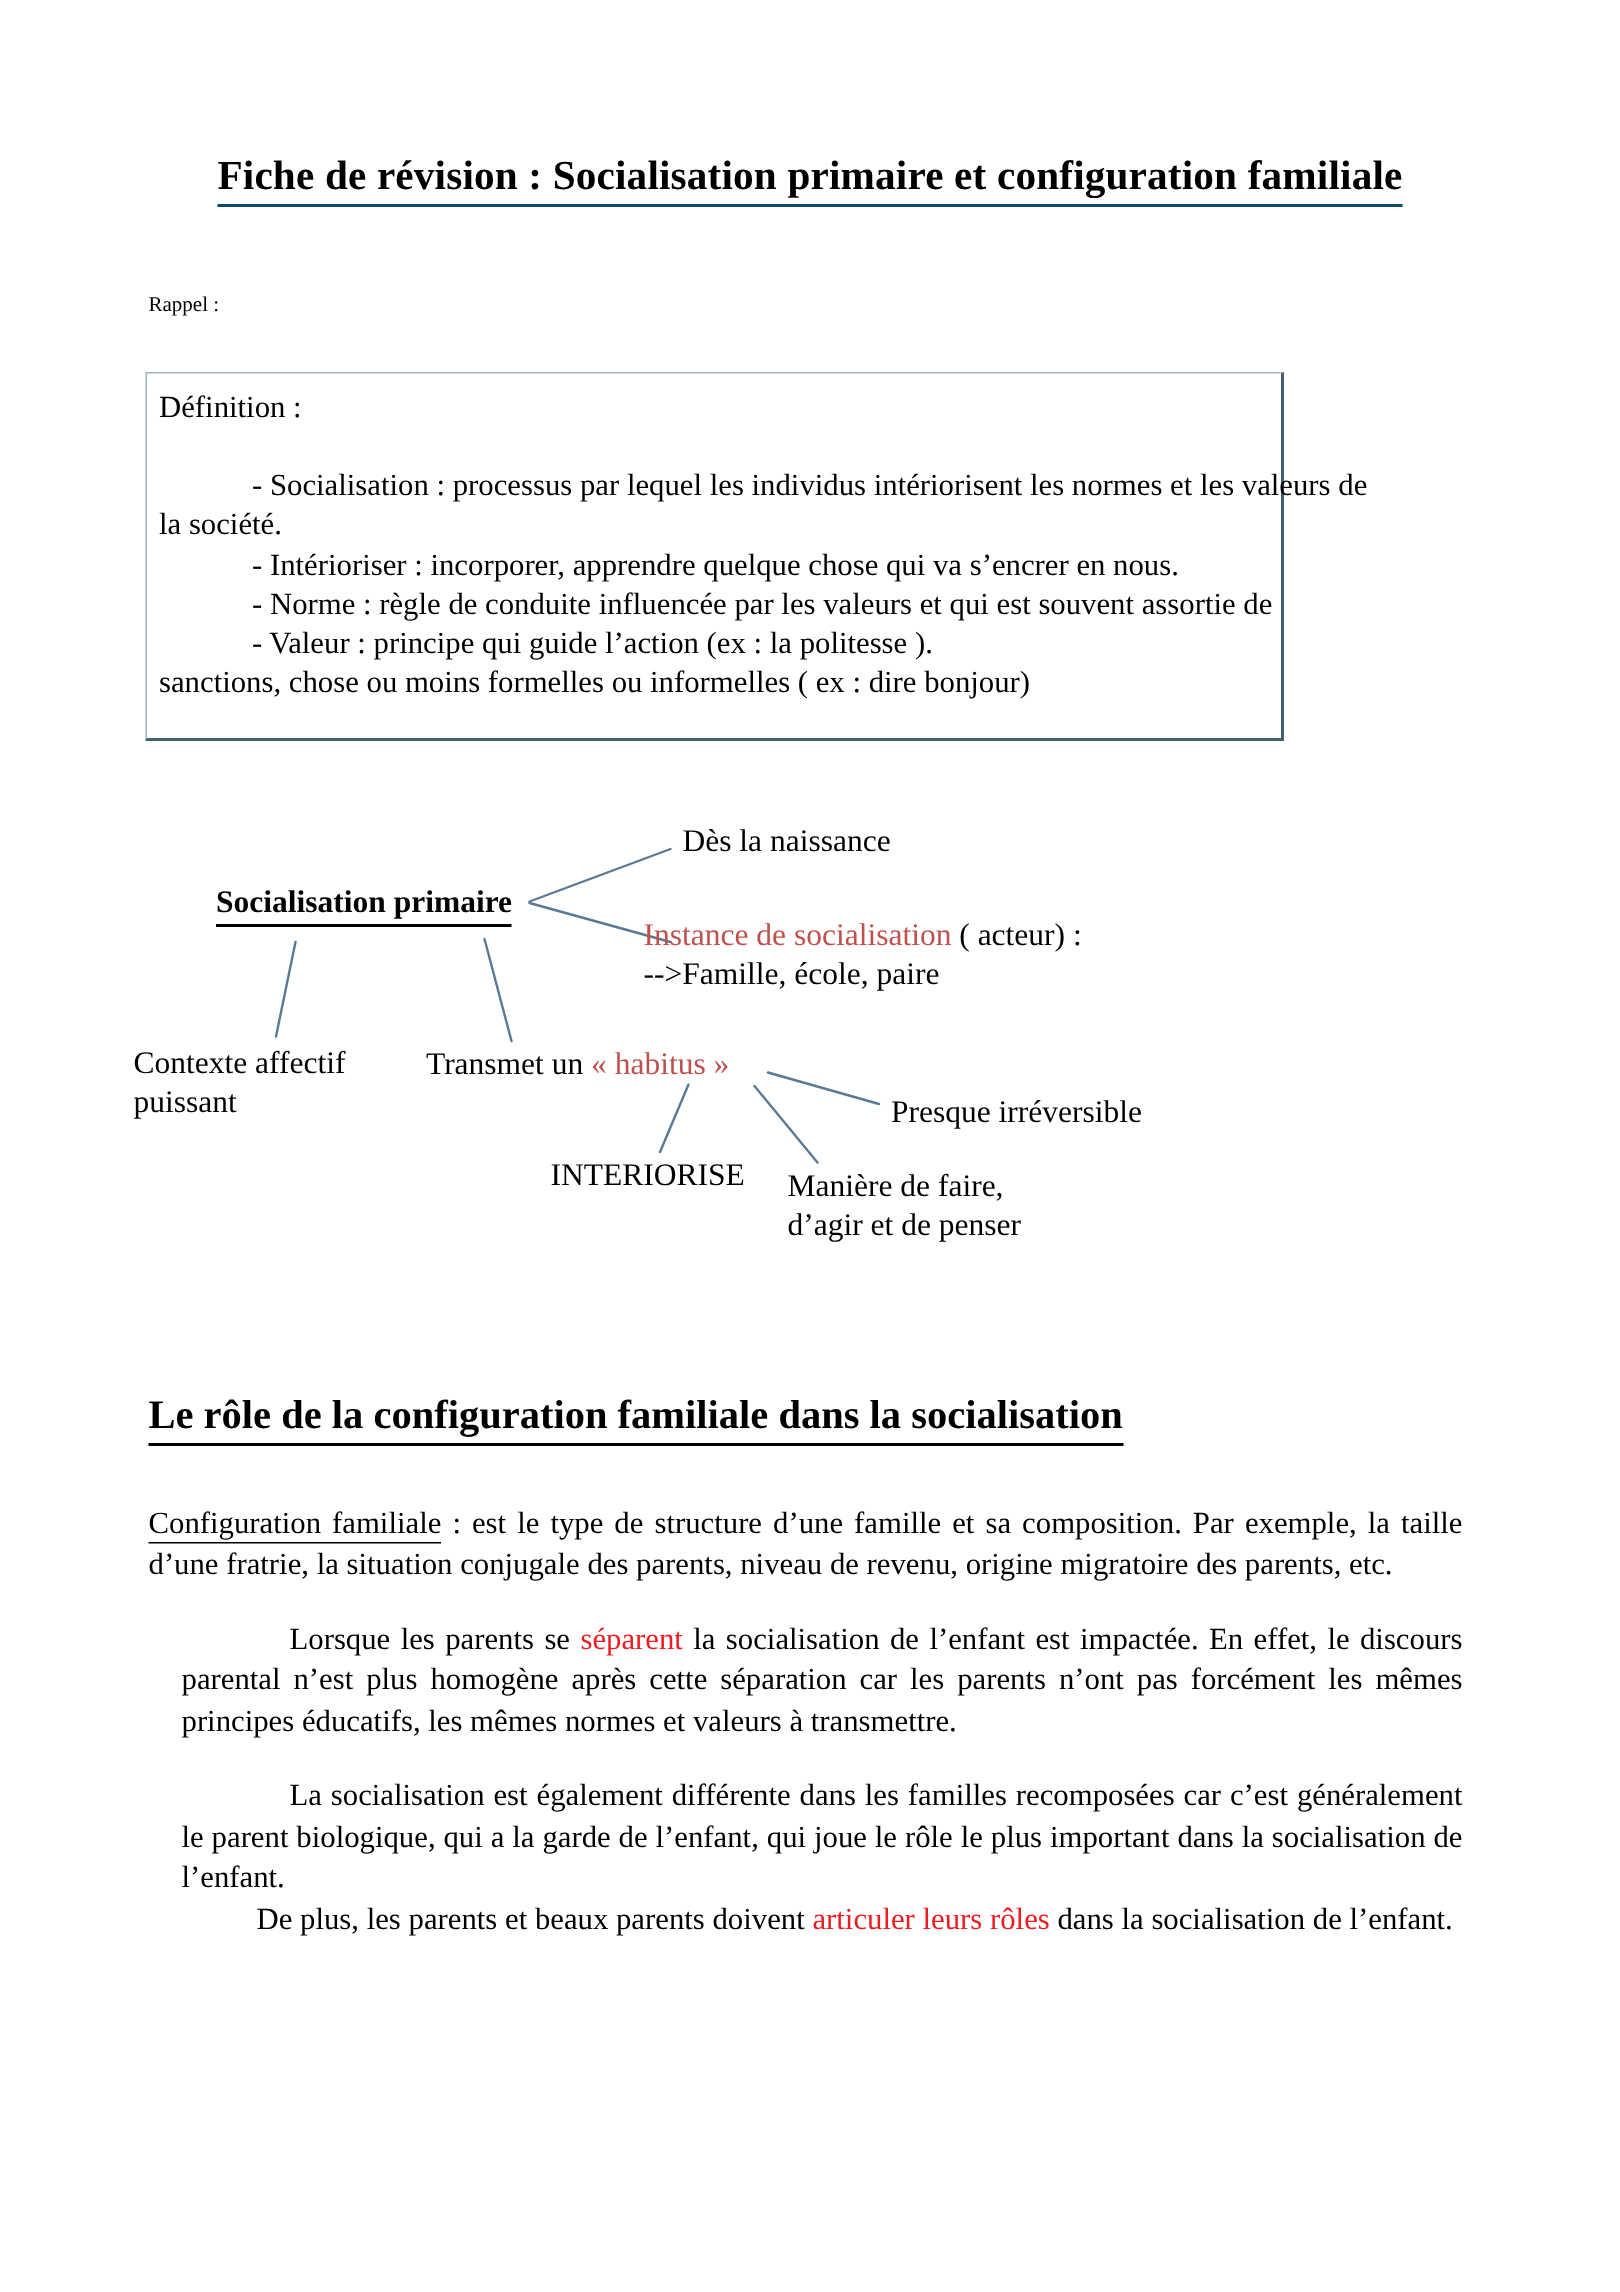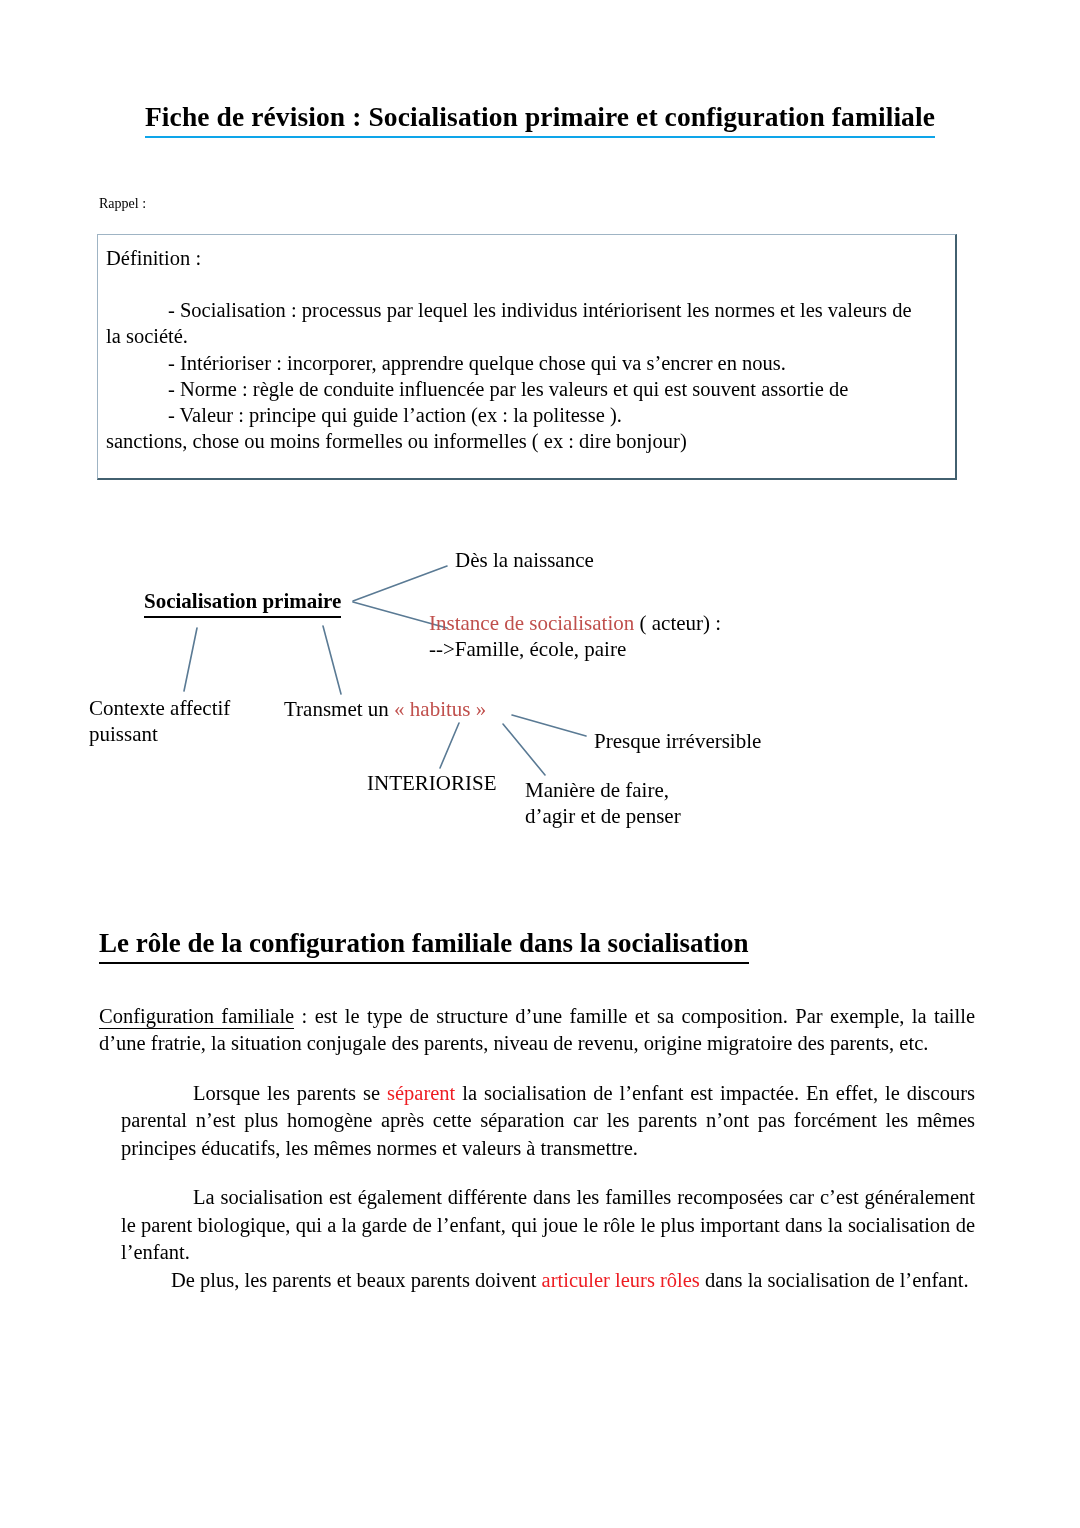--- a/index.html
+++ b/index.html
@@ -28,39 +28,39 @@
     left: 97px;
     top: 101px;
     width: 886px;
     text-align: center;
     font-size: 27.5px;
     font-weight: bold;
     letter-spacing: 0.1px;
     white-space: nowrap;
   }
   .doc-title .u {
-    border-bottom: 2px solid #0ea5e9;
+    border-bottom: 2px solid #0c4a6e;
     padding-bottom: 3px;
     display: inline-block;
   }
 
   
   .rappel {
     position: absolute;
     left: 99px;
     top: 196px;
     font-size: 14px;
   }
 
   
   .def-box {
     position: absolute;
     left: 97px;
-    top: 234px;
-    width: 860px;
+    top: 248px;
+    width: 759px;
     height: 246px;
     box-sizing: border-box;
     border-top: 1px solid #9fb4c4;
     border-left: 1px solid #9fb4c4;
     border-right: 2px solid #42606f;
     border-bottom: 2px solid #42606f;
     background: #ffffff;
   }
   .def-inner {
     position: absolute;

